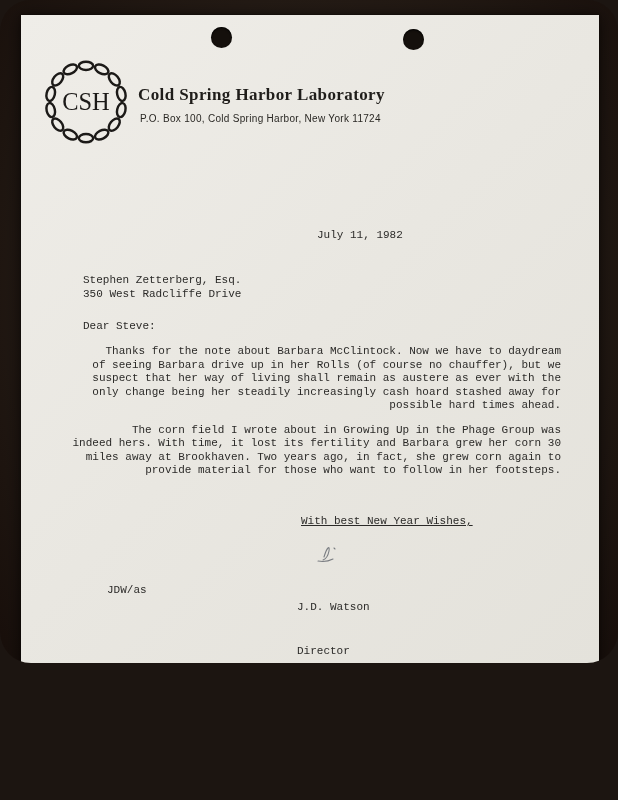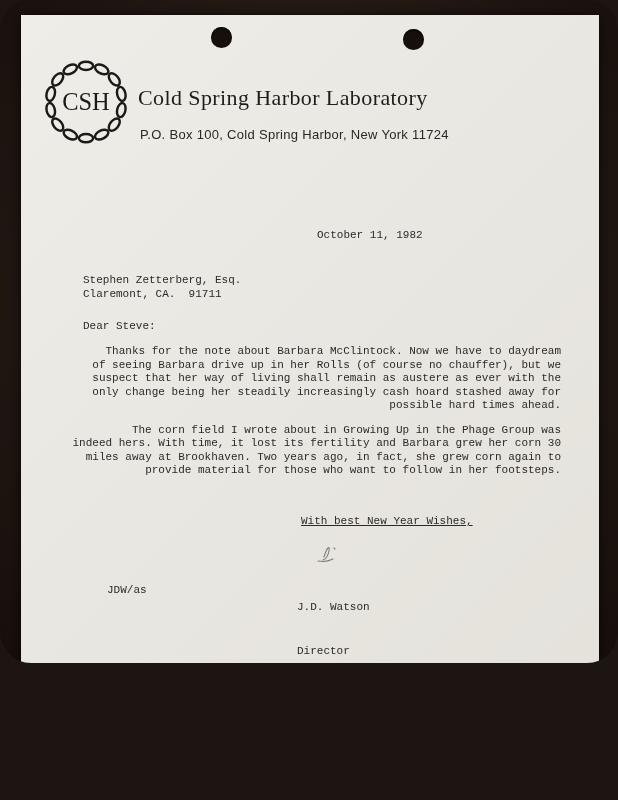--- a/index.html
+++ b/index.html
@@ -42,35 +42,35 @@
     left: 18px;
     top: 40px;
     width: 94px;
     height: 94px;
   }
   .org-name {
     position: absolute;
     left: 117px;
     top: 70px;
     font-family: "Liberation Serif", "DejaVu Serif", serif;
-    font-size: 22px;
+    font-size: 17px;
     letter-spacing: 0.4px;
     color: #1f1d1a;
     white-space: nowrap;
+    font-weight: bold;
   }
   .org-addr {
     position: absolute;
     left: 119px;
     top: 98px;
     font-family: "Liberation Sans", "DejaVu Sans", sans-serif;
-    font-size: 13px;
+    font-size: 10px;
     letter-spacing: 0.3px;
     color: #2a2824;
     white-space: nowrap;
-    margin-top: 14px;
   }
 
   .typed {
     color: #2b2a28;
     font-family: "Liberation Mono", "DejaVu Sans Mono", monospace;
     font-size: 11px;
     line-height: 13.5px;
   }
   .date-line {
     position: absolute;
@@ -156,25 +156,25 @@
         <ellipse cx="50" cy="11.5" rx="7.6" ry="4.4" transform="rotate(282.9 50 50)"></ellipse>
         <ellipse cx="50" cy="11.5" rx="7.6" ry="4.4" transform="rotate(308.6 50 50)"></ellipse>
         <ellipse cx="50" cy="11.5" rx="7.6" ry="4.4" transform="rotate(334.3 50 50)"></ellipse>
       </g>
       <text x="50" y="59" text-anchor="middle" font-family="Liberation Serif, DejaVu Serif, serif" font-size="26" fill="#1c1a18">CSH</text>
     </svg>
 
     <div class="org-name">Cold Spring Harbor Laboratory</div>
     <div class="org-addr">P.O. Box 100, Cold Spring Harbor, New York 11724</div>
 
-    <div class="typed date-line">October 11, 1982</div>
+    <div class="typed date-line">July 11, 1982</div>
 
     <div class="typed recipient">
       <div>Stephen Zetterberg, Esq.</div>
-      <div>Claremont, CA.  91711</div>
+      <div>350 West Radcliffe Drive</div>
     </div>
 
     <div class="typed salutation">Dear Steve:</div>
 
     <div class="typed body-paragraphs">
       <p>Thanks for the note about Barbara McClintock.  Now we have to daydream of seeing Barbara drive up in her Rolls (of course no chauffer), but we suspect that her way of living shall remain as austere as ever with the only change being her steadily increasingly cash hoard stashed away for possible hard times ahead.</p>
       <p>The corn field I wrote about in Growing Up in the Phage Group was indeed hers.  With time, it lost its fertility and Barbara grew her corn 30 miles away at Brookhaven.  Two years ago, in fact, she grew corn again to provide material for those who want to follow in her footsteps.</p>
     </div>
 
     <div class="typed closing">With best New Year Wishes,</div>

